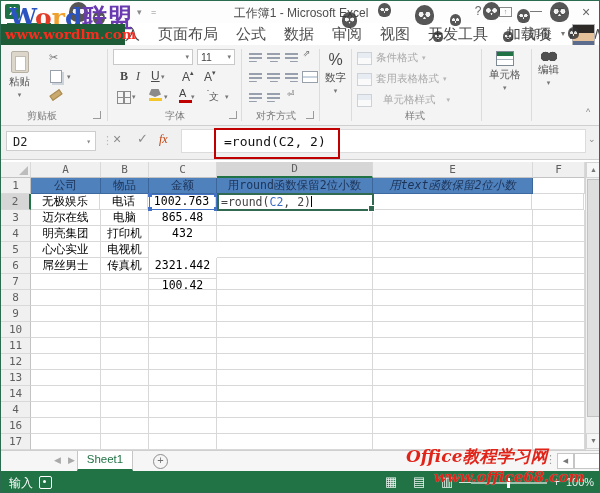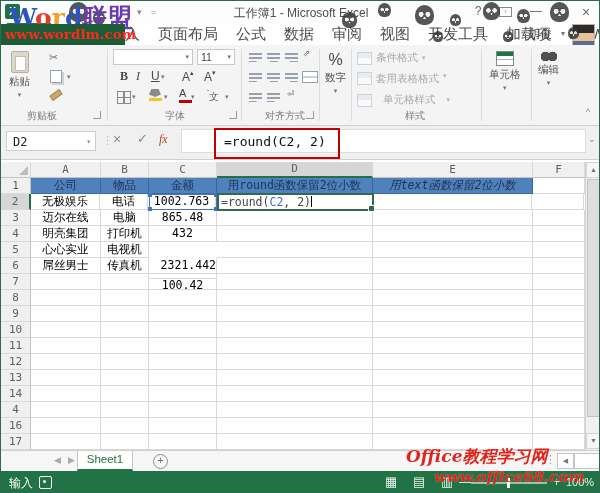--- a/index.html
+++ b/index.html
@@ -242,37 +242,37 @@
     <div class="abs bars c" style="left:266px;top:7px;"></div>
     <div class="abs bars r" style="left:284px;top:7px;"></div>
     <span class="abs mini" style="left:302px;top:3px;font-size:9px;">⇗</span>
     <div class="abs bars" style="left:248px;top:27px;"></div>
     <div class="abs bars c" style="left:266px;top:27px;"></div>
     <div class="abs bars r" style="left:284px;top:27px;"></div>
     <div class="abs merge-ico" style="left:301px;top:26px;"></div>
     <div class="abs bars" style="left:248px;top:47px;"></div>
     <div class="abs bars" style="left:266px;top:47px;"></div>
     <span class="abs mini" style="left:286px;top:44px;font-size:9px;">⏎</span>
-    <span class="abs glabel" style="left:264px;">对齐方式</span>
+    <span class="abs glabel" style="left:255px;">对齐方式</span>
     <div class="dlg" style="left:305px;"></div>
     <div class="gsep" style="left:318px;"></div>
 
     <div class="bigbtn" style="left:324px;">
       <span style="font-size:16px;color:#4a4a4a;">%</span>
       <span class="ribbtn-lbl">数字</span>
       <span class="caret">▾</span>
     </div>
     <div class="gsep" style="left:350px;"></div>
 
     <div class="abs" style="left:356px;top:6px;display:flex;align-items:center;gap:4px;">
       <span class="style-ico"></span>
       <span class="ribbtn-lbl dis">条件格式</span>
       <span class="caret-dis">▾</span>
     </div>
-    <div class="abs" style="left:356px;top:27px;display:flex;align-items:flex-start;gap:4px;">
+    <div class="abs" style="left:356px;top:27px;display:flex;align-items:center;gap:4px;">
       <span class="style-ico"></span>
       <span class="ribbtn-lbl dis">套用表格格式</span>
       <span class="caret-dis">▾</span>
     </div>
     <div class="abs" style="left:356px;top:48px;display:flex;align-items:center;gap:11px;">
       <span class="style-ico"></span>
       <span class="ribbtn-lbl dis">单元格样式</span>
       <span class="caret-dis">▾</span>
     </div>
     <span class="abs glabel" style="left:404px;">样式</span>
@@ -362,21 +362,21 @@
           <div class="cell" style="width: 48px;">电视机</div>
           <div class="cell" style="width: 68px; margin-top: 36px;">100.42</div>
           <div class="cell" style="width: 156px;"></div>
           <div class="cell" style="width: 160px;"></div>
           <div class="cell" style="width: 52px;"></div>
         </div>
         <div class="grow">
           <div class="rowhdr">6</div>
           <div class="cell" style="width: 70px;">屌丝男士</div>
           <div class="cell" style="width: 48px;">传真机</div>
-          <div class="cell" style="width: 68px; text-align: right;">2321.442</div>
+          <div class="cell" style="width: 68px;">2321.442</div>
           <div class="cell" style="width: 156px;"></div>
           <div class="cell" style="width: 160px;"></div>
           <div class="cell" style="width: 52px;"></div>
         </div>
         <div class="grow">
           <div class="rowhdr">7</div>
           <div class="cell" style="width: 70px;"></div>
           <div class="cell" style="width: 48px;"></div>
           <div class="cell" style="width: 68px;"></div>
           <div class="cell" style="width: 156px;"></div>

